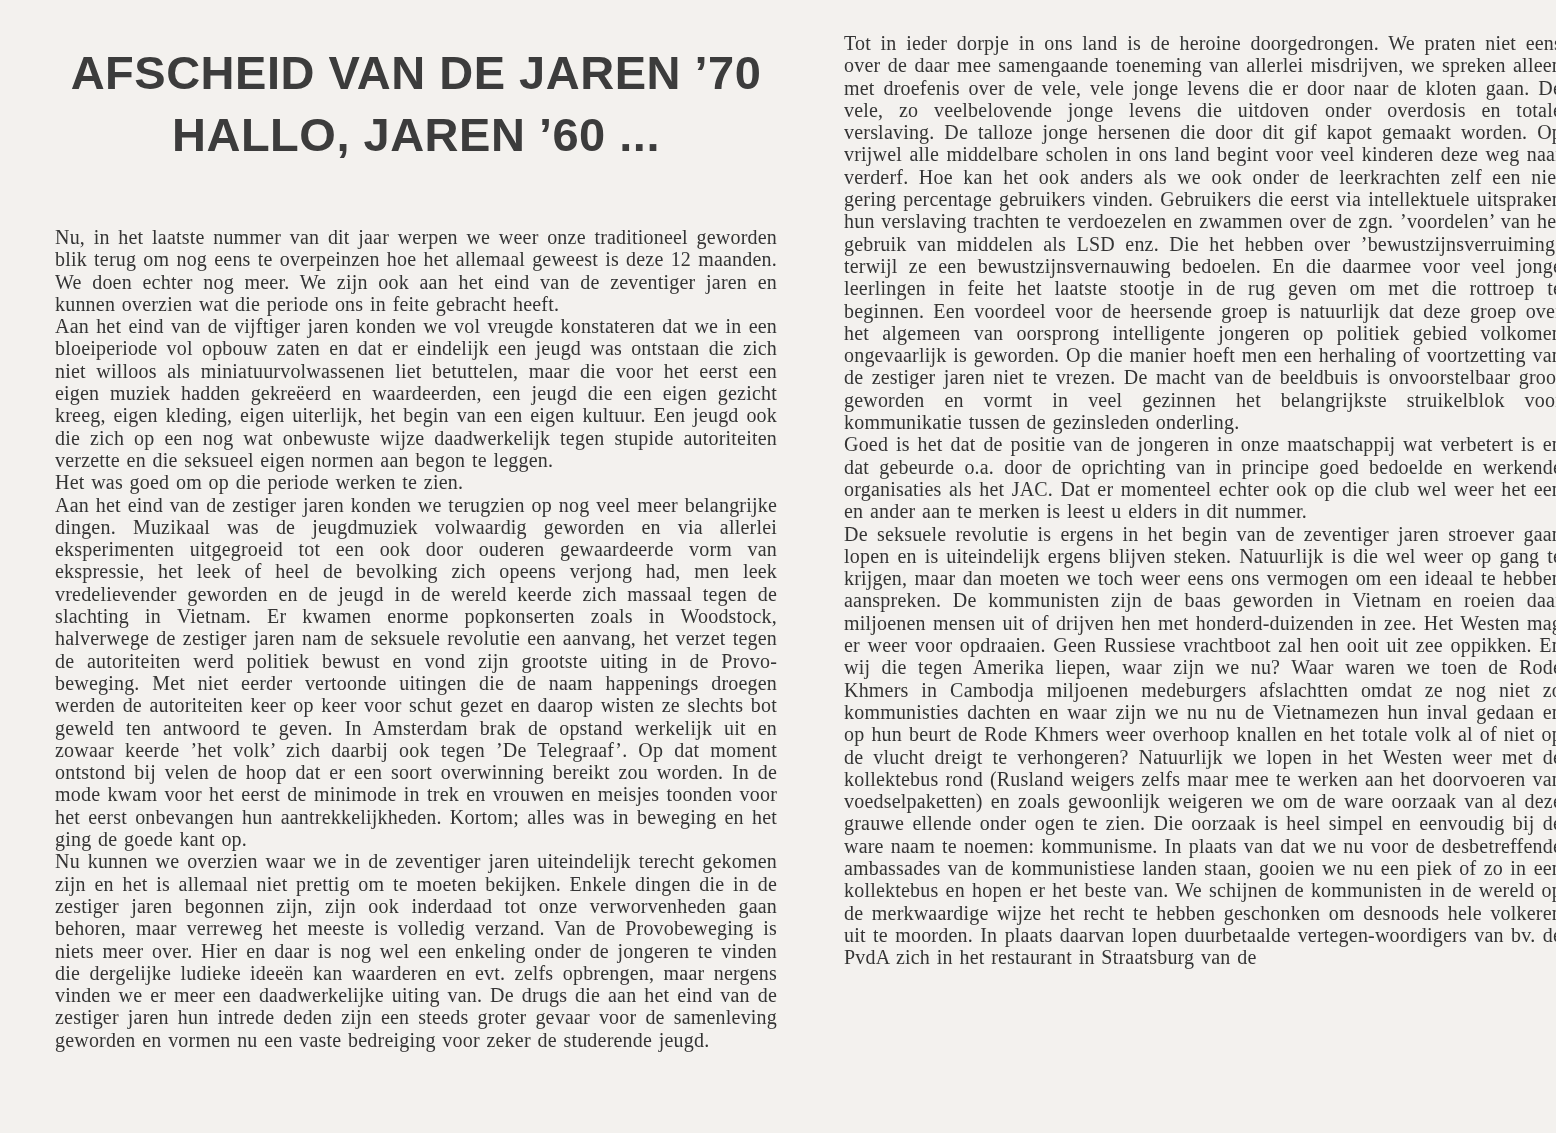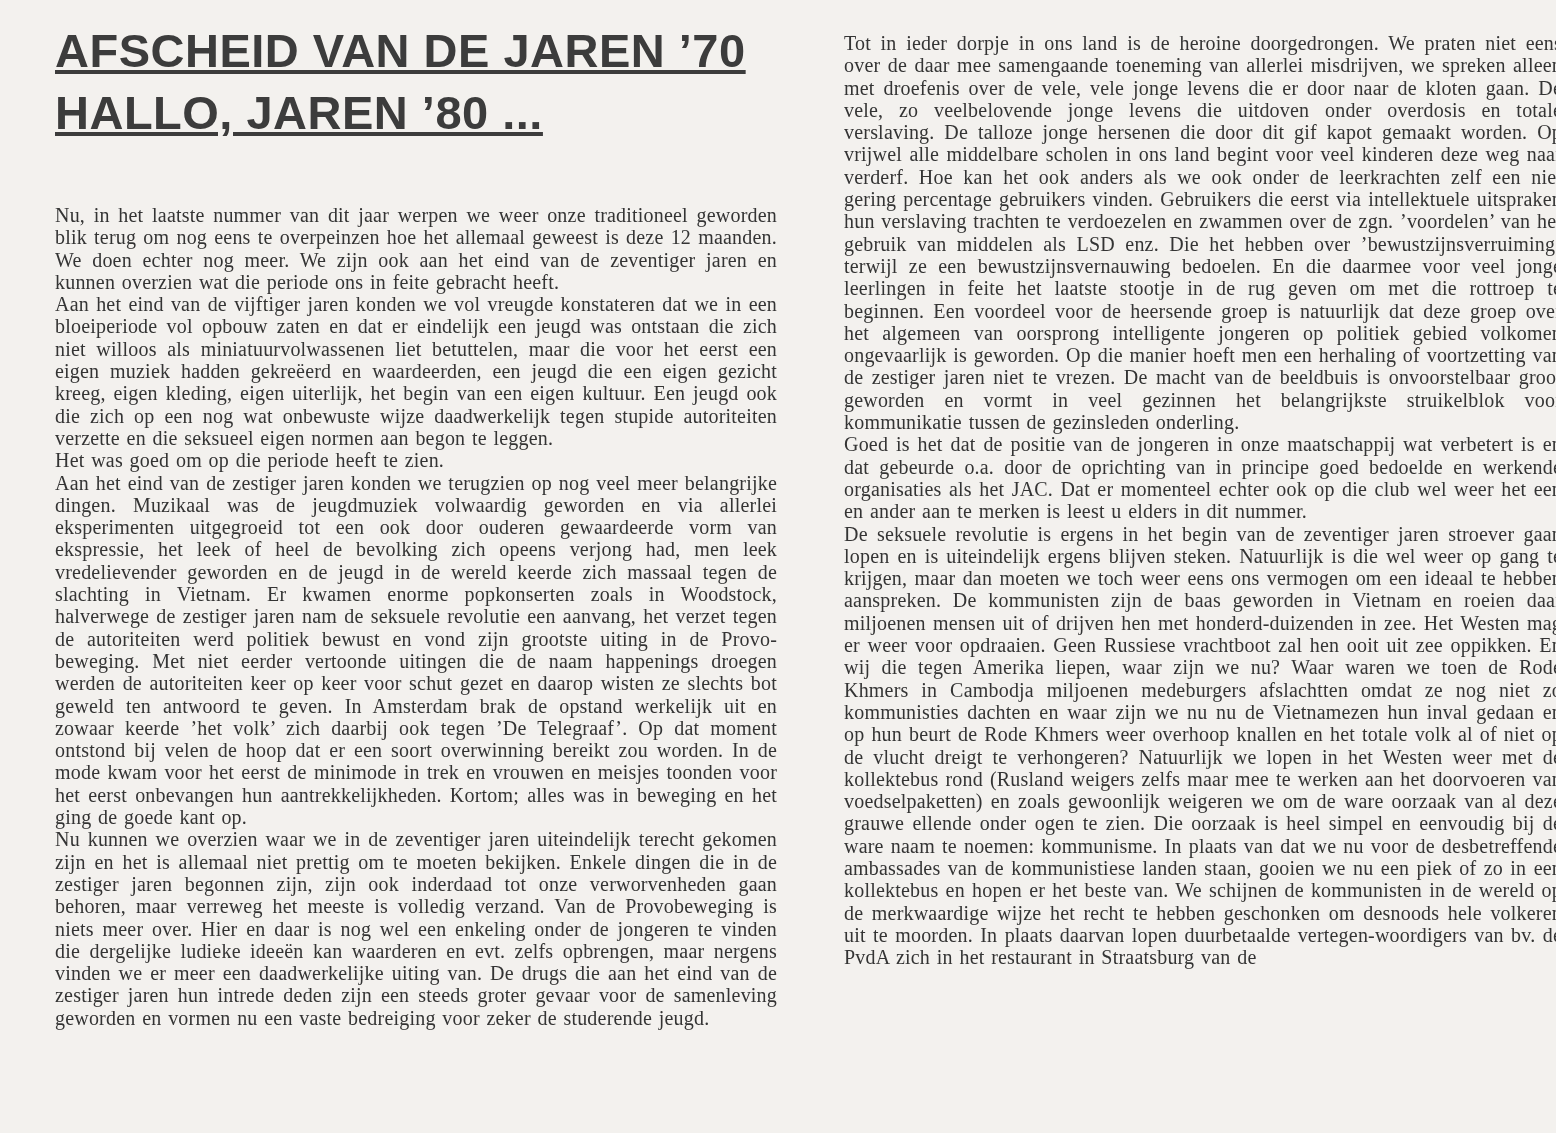--- a/index.html
+++ b/index.html
@@ -25,29 +25,28 @@
   .col-left{
     left:55px;
     width:722px;
   }
   .col-right{
     left:844px;
     width:718px;
     padding-top:32px;
   }
   .title{
-    margin:20px 0 0 0;
+    margin:42px 0 0 0;
     font-family:"Liberation Sans", sans-serif;
     font-weight:bold;
     font-size:47px;
     line-height:62px;
     letter-spacing:0.5px;
-    text-align:left;
+    text-align:center;
     color:var(--title-ink);
-    text-decoration:underline;
   }
   .title .title-line{display:block;}
   .article-body{
     margin-top:60px;
   }
   .col-right .article-body{
     margin-top:0;
   }
   .article-body p{
     margin:0;
@@ -60,26 +59,26 @@
   }
 </style>
 </head>
 <body>
 
 <div class="page">
 
   <div class="col col-left">
     <h1 class="title">
       <span class="title-line">AFSCHEID VAN DE JAREN ’70</span>
-      <span class="title-line">HALLO, JAREN ’80 ...</span>
+      <span class="title-line">HALLO, JAREN ’60 ...</span>
     </h1>
     <div class="article-body">
       <p>Nu, in het laatste nummer van dit jaar werpen we weer onze traditioneel geworden blik terug om nog eens te overpeinzen hoe het allemaal geweest is deze 12 maanden. We doen echter nog meer. We zijn ook aan het eind van de zeventiger jaren en kunnen overzien wat die periode ons in feite gebracht heeft.</p>
       <p>Aan het eind van de vijftiger jaren konden we vol vreugde konstateren dat we in een bloeiperiode vol opbouw zaten en dat er eindelijk een jeugd was ontstaan die zich niet willoos als miniatuurvolwassenen liet betuttelen, maar die voor het eerst een eigen muziek hadden gekreëerd en waardeerden, een jeugd die een eigen gezicht kreeg, eigen kleding, eigen uiterlijk, het begin van een eigen kultuur. Een jeugd ook die zich op een nog wat onbewuste wijze daadwerkelijk tegen stupide autoriteiten verzette en die seksueel eigen normen aan begon te leggen.</p>
-      <p>Het was goed om op die periode heeft te zien.</p>
+      <p>Het was goed om op die periode werken te zien.</p>
       <p>Aan het eind van de zestiger jaren konden we terugzien op nog veel meer belangrijke dingen. Muzikaal was de jeugdmuziek volwaardig geworden en via allerlei eksperimenten uitgegroeid tot een ook door ouderen gewaardeerde vorm van ekspressie, het leek of heel de bevolking zich opeens verjong had, men leek vredelievender geworden en de jeugd in de wereld keerde zich massaal tegen de slachting in Vietnam. Er kwamen enorme popkonserten zoals in Woodstock, halverwege de zestiger jaren nam de seksuele revolutie een aanvang, het verzet tegen de autoriteiten werd politiek bewust en vond zijn grootste uiting in de Provo-beweging. Met niet eerder vertoonde uitingen die de naam happenings droegen werden de autoriteiten keer op keer voor schut gezet en daarop wisten ze slechts bot geweld ten antwoord te geven. In Amsterdam brak de opstand werkelijk uit en zowaar keerde ’het volk’ zich daarbij ook tegen ’De Telegraaf’. Op dat moment ontstond bij velen de hoop dat er een soort overwinning bereikt zou worden. In de mode kwam voor het eerst de minimode in trek en vrouwen en meisjes toonden voor het eerst onbevangen hun aantrekkelijkheden. Kortom; alles was in beweging en het ging de goede kant op.</p>
       <p>Nu kunnen we overzien waar we in de zeventiger jaren uiteindelijk terecht gekomen zijn en het is allemaal niet prettig om te moeten bekijken. Enkele dingen die in de zestiger jaren begonnen zijn, zijn ook inderdaad tot onze verworvenheden gaan behoren, maar verreweg het meeste is volledig verzand. Van de Provobeweging is niets meer over. Hier en daar is nog wel een enkeling onder de jongeren te vinden die dergelijke ludieke ideeën kan waarderen en evt. zelfs opbrengen, maar nergens vinden we er meer een daadwerkelijke uiting van. De drugs die aan het eind van de zestiger jaren hun intrede deden zijn een steeds groter gevaar voor de samenleving geworden en vormen nu een vaste bedreiging voor zeker de studerende jeugd.</p>
     </div>
   </div>
 
   <div class="col col-right">
     <div class="article-body">
       <p>Tot in ieder dorpje in ons land is de heroine doorgedrongen. We praten niet eens over de daar mee samengaande toeneming van allerlei misdrijven, we spreken alleen met droefenis over de vele, vele jonge levens die er door naar de kloten gaan. De vele, zo veelbelovende jonge levens die uitdoven onder overdosis en totale verslaving. De talloze jonge hersenen die door dit gif kapot gemaakt worden. Op vrijwel alle middelbare scholen in ons land begint voor veel kinderen deze weg naar verderf. Hoe kan het ook anders als we ook onder de leerkrachten zelf een niet gering percentage gebruikers vinden. Gebruikers die eerst via intellektuele uitspraken hun verslaving trachten te verdoezelen en zwammen over de zgn. ’voordelen’ van het gebruik van middelen als LSD enz. Die het hebben over ’bewustzijnsverruiming’ terwijl ze een bewustzijnsvernauwing bedoelen. En die daarmee voor veel jonge leerlingen in feite het laatste stootje in de rug geven om met die rottroep te beginnen. Een voordeel voor de heersende groep is natuurlijk dat deze groep over het algemeen van oorsprong intelligente jongeren op politiek gebied volkomen ongevaarlijk is geworden. Op die manier hoeft men een herhaling of voortzetting van de zestiger jaren niet te vrezen. De macht van de beeldbuis is onvoorstelbaar groot geworden en vormt in veel gezinnen het belangrijkste struikelblok voor kommunikatie tussen de gezinsleden onderling.</p>
       <p>Goed is het dat de positie van de jongeren in onze maatschappij wat verbetert is en dat gebeurde o.a. door de oprichting van in principe goed bedoelde en werkende organisaties als het JAC. Dat er momenteel echter ook op die club wel weer het een en ander aan te merken is leest u elders in dit nummer.</p>
       <p>De seksuele revolutie is ergens in het begin van de zeventiger jaren stroever gaan lopen en is uiteindelijk ergens blijven steken. Natuurlijk is die wel weer op gang te krijgen, maar dan moeten we toch weer eens ons vermogen om een ideaal te hebben aanspreken. De kommunisten zijn de baas geworden in Vietnam en roeien daar miljoenen mensen uit of drijven hen met honderd-duizenden in zee. Het Westen mag er weer voor opdraaien. Geen Russiese vrachtboot zal hen ooit uit zee oppikken. En wij die tegen Amerika liepen, waar zijn we nu? Waar waren we toen de Rode Khmers in Cambodja miljoenen medeburgers afslachtten omdat ze nog niet zo kommunisties dachten en waar zijn we nu nu de Vietnamezen hun inval gedaan en op hun beurt de Rode Khmers weer overhoop knallen en het totale volk al of niet op de vlucht dreigt te verhongeren? Natuurlijk we lopen in het Westen weer met de kollektebus rond (Rusland weigers zelfs maar mee te werken aan het doorvoeren van voedselpaketten) en zoals gewoonlijk weigeren we om de ware oorzaak van al deze grauwe ellende onder ogen te zien. Die oorzaak is heel simpel en eenvoudig bij de ware naam te noemen: kommunisme. In plaats van dat we nu voor de desbetreffende ambassades van de kommunistiese landen staan, gooien we nu een piek of zo in een kollektebus en hopen er het beste van. We schijnen de kommunisten in de wereld op de merkwaardige wijze het recht te hebben geschonken om desnoods hele volkeren uit te moorden. In plaats daarvan lopen duurbetaalde vertegen-woordigers van bv. de PvdA zich in het restaurant in Straatsburg van de</p>

